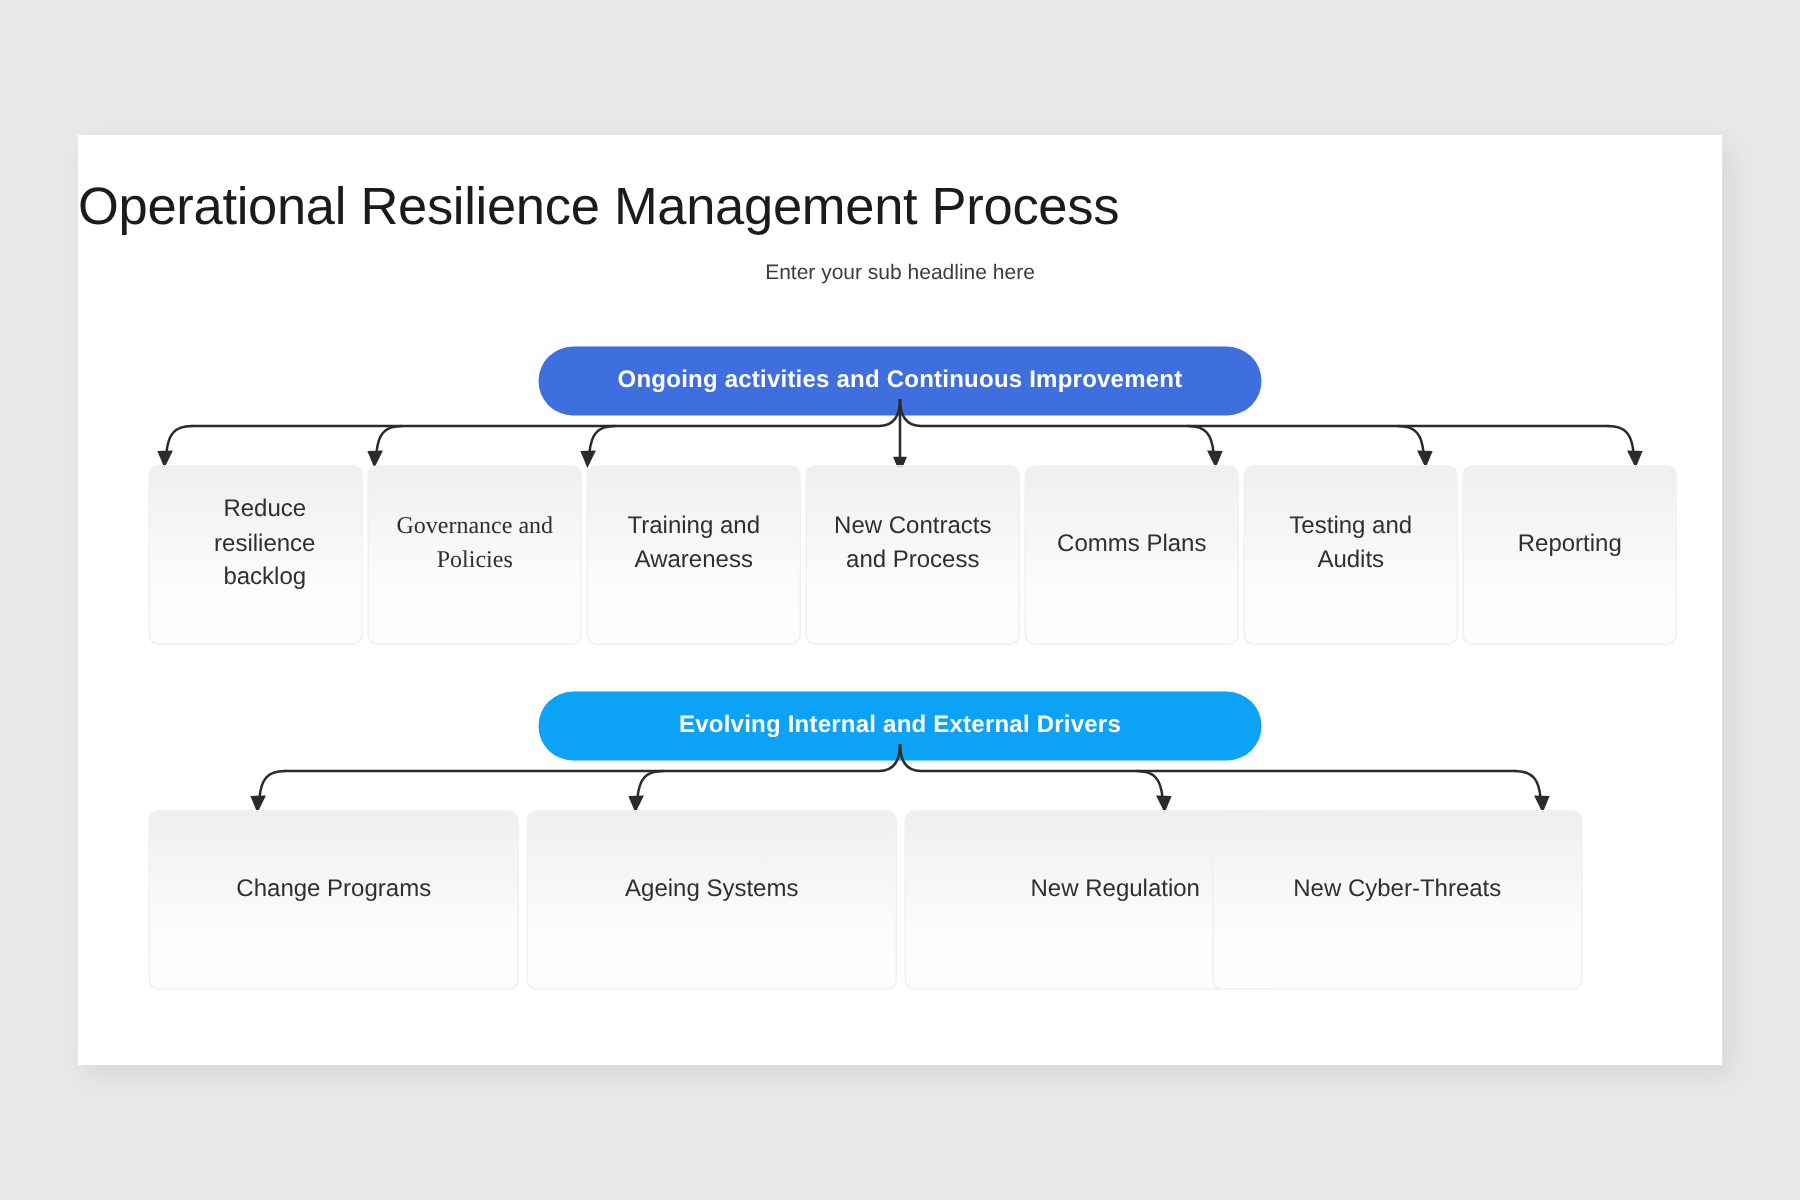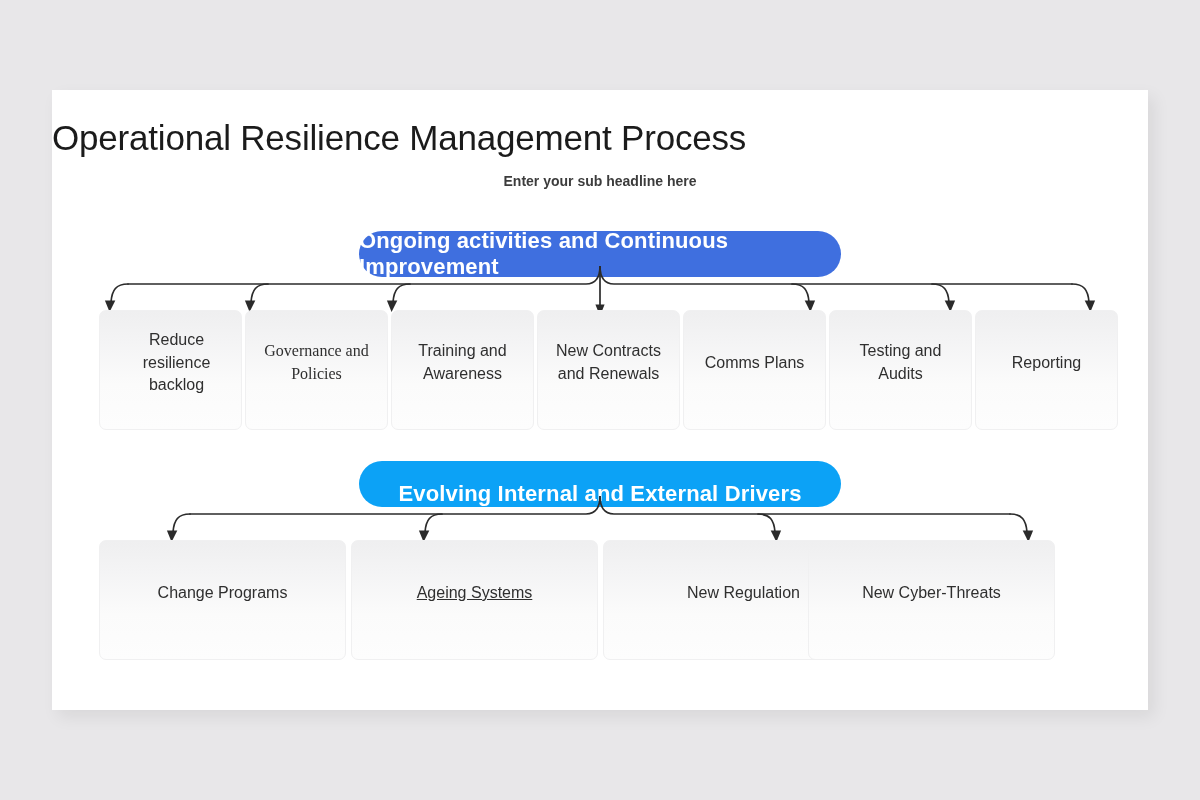--- a/index.html
+++ b/index.html
@@ -37,48 +37,47 @@
     letter-spacing: -0.2px;
     white-space: nowrap;
   }
   #subtitle {
     position: absolute;
     left: 0;
     top: 83px;
     width: 1096px;
     text-align: center;
     font-size: 14px;
-    font-weight: 700;
+    font-weight: 400;
     color: #3c3c3c;
   }
 
   
   .pill {
     position: absolute;
     left: 307px;
     width: 482px;
     height: 46px;
     border-radius: 23px;
     color: #ffffff;
-    font-size: 22px;
+    font-size: 16px;
     font-weight: bold;
     display: flex;
     align-items: center;
     justify-content: center;
     letter-spacing: 0.15px;
     box-sizing: border-box;
   }
   #pill-ongoing {
     top: 141px;
     background: #3f6fdf;
   }
   #pill-drivers {
     top: 371px;
     background: #0ca2f6;
-    align-items: flex-end;
   }
 
   
   .card {
     position: absolute;
     background: linear-gradient(to bottom, #efeff0 0%, #f3f3f4 22%, #fbfbfb 62%, #fdfdfd 100%);
     border-radius: 7px;
     border: 1px solid #f0f0f1;
     box-sizing: border-box;
     display: flex;
@@ -148,21 +147,21 @@
     <div class="card" style="left:47px; width:143px;padding-left:20px;">
       <span>Reduce resilience backlog</span>
     </div>
     <div class="card" style="left:193px; width:143px;font-family:Liberation Serif, serif;">
       <span>Governance and Policies</span>
     </div>
     <div class="card" style="left:339px; width:143px;">
       <span>Training and Awareness</span>
     </div>
     <div class="card" style="left:485px; width:143px;">
-      <span>New Contracts and Renewals</span>
+      <span>New Contracts and Process</span>
     </div>
     <div class="card" style="left:631px; width:143px;">
       <span>Comms Plans</span>
     </div>
     <div class="card" style="left:777px; width:143px;">
       <span>Testing and Audits</span>
     </div>
     <div class="card" style="left:923px; width:143px;">
       <span>Reporting</span>
     </div>
@@ -184,21 +183,21 @@
     <path class="conn-path" d="M706,18 C718,18 722,24 723,36"></path>
     <polygon class="conn-head" points="724.4,46 718.7,34.4 729.1,34.6"></polygon>
     <path class="conn-path" d="M958,18 C970,18 974,24 975,36"></path>
     <polygon class="conn-head" points="976.4,46 970.7,34.4 981.1,34.6"></polygon>
   </svg>
 
   <div class="row-bottom">
     <div class="card" style="left:47px; width:247px;">
       <span>Change Programs</span>
     </div>
-    <div class="card" style="left:299px; width:247px;text-decoration:underline;">
+    <div class="card" style="left:299px; width:247px;">
       <span>Ageing Systems</span>
     </div>
     <div class="card" style="left:551px; width:247px;padding-left:42px;">
       <span>New Regulation</span>
     </div>
     <div class="card" style="left:756px; width:247px;">
       <span>New Cyber-Threats</span>
     </div>
   </div>
 

